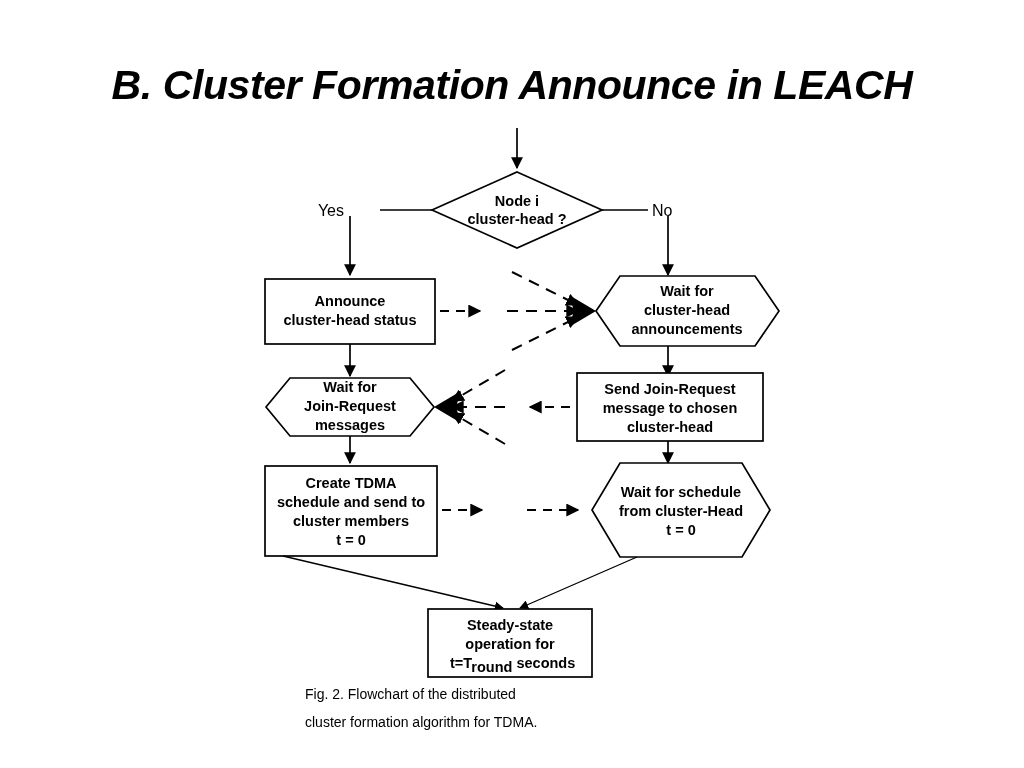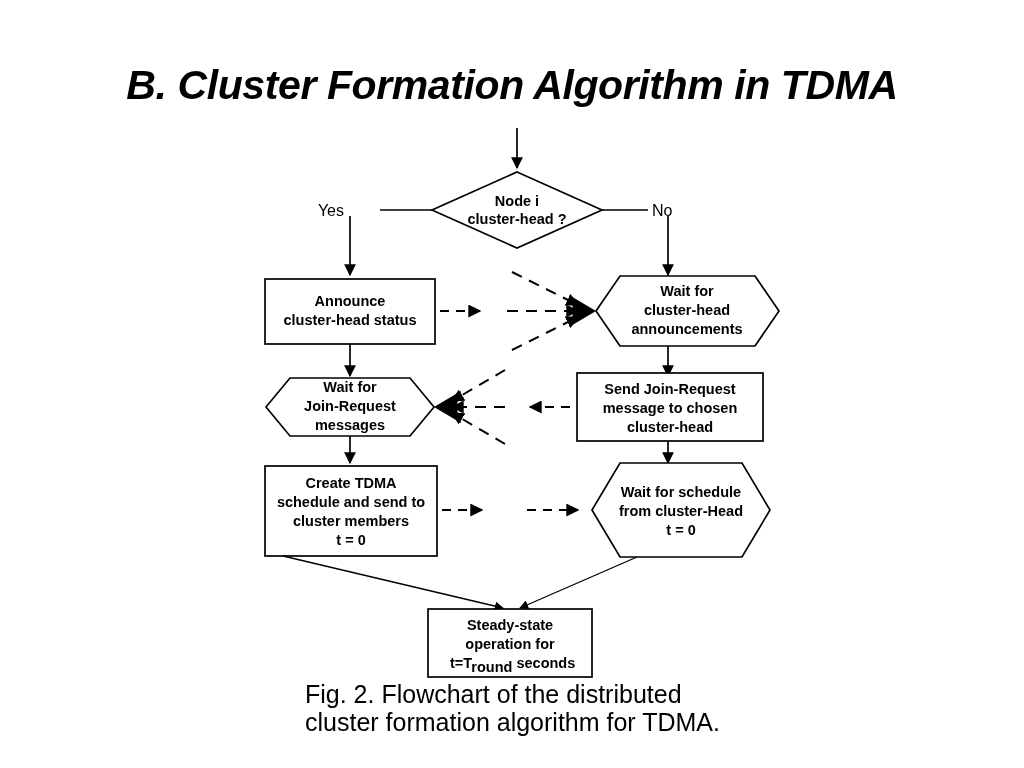--- a/index.html
+++ b/index.html
@@ -86,31 +86,31 @@
   .solid-head, .big-head {
     fill: #000000;
     stroke: none;
   }
   #caption {
     position: absolute;
     left: 305px;
     top: 680px;
     width: 520px;
     font-family: "Liberation Sans", sans-serif;
-    font-size: 25px;
+    font-size: 14px;
     line-height: 28px;
     color: #000000;
   }
 </style>
 </head>
 <body>
 
 <div id="slide">
 
-  <div id="slide-title">B. Cluster Formation Algorithm in TDMA</div>
+  <div id="slide-title">B. Cluster Formation Announce in LEACH</div>
 
   <div id="figure-wrap">
     <svg id="flowchart" viewBox="0 0 1024 570" xmlns="http://www.w3.org/2000/svg">
 
       <defs>
         <marker id="arrowSolid" viewBox="0 0 10 10" refX="9" refY="5" markerWidth="7" markerHeight="7" orient="auto-start-reverse">
           <path d="M 0 0 L 10 5 L 0 10 z" fill="#000000"></path>
         </marker>
         <marker id="arrowDash" viewBox="0 0 10 10" refX="9" refY="5" markerWidth="6.5" markerHeight="6.5" orient="auto-start-reverse">
           <path d="M 0 0 L 10 5 L 0 10 z" fill="#000000"></path>

